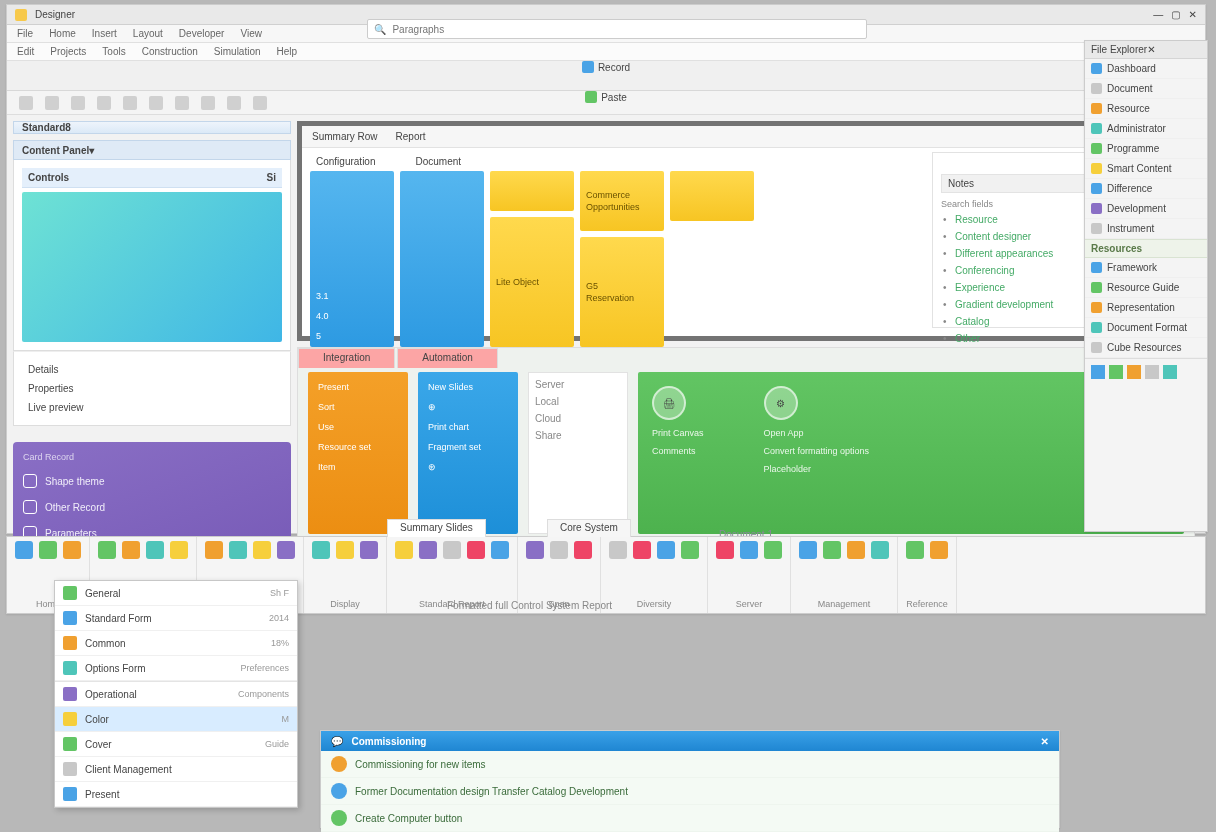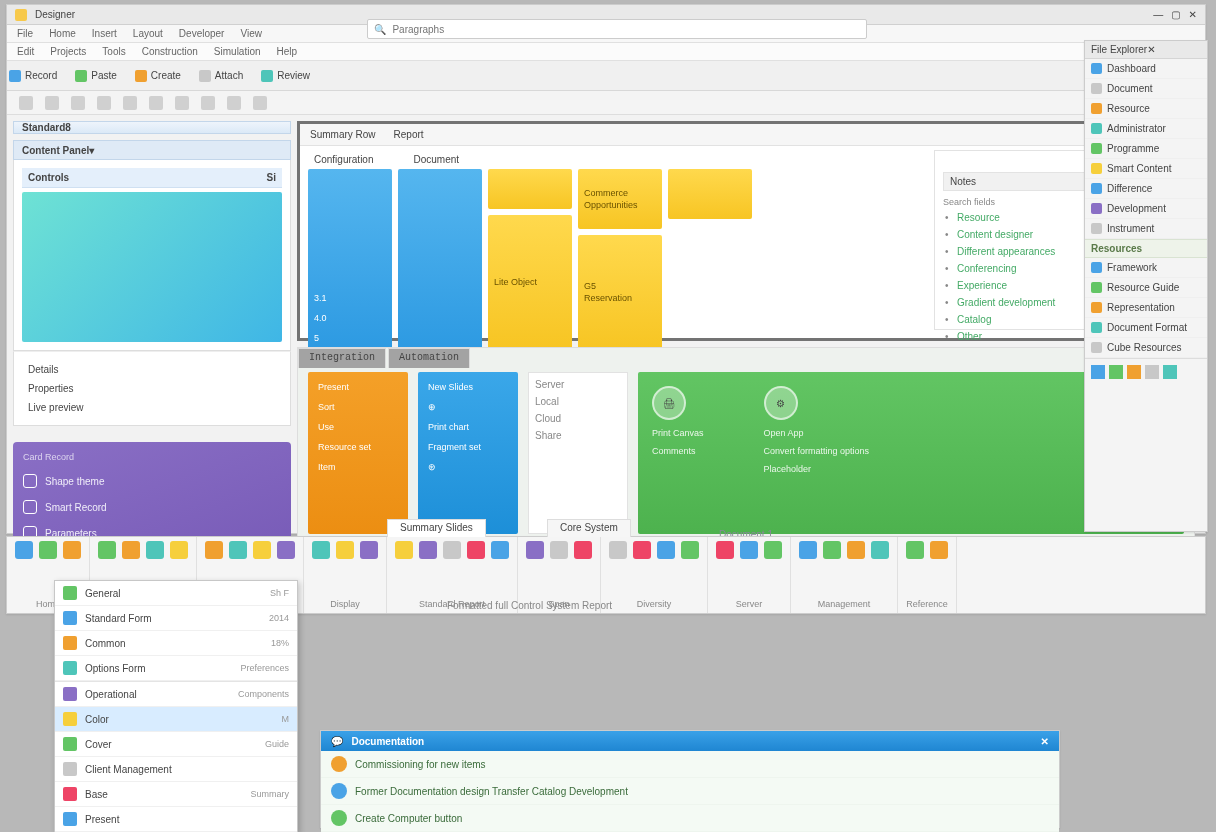--- a/index.html
+++ b/index.html
@@ -5,21 +5,21 @@
   *{box-sizing:border-box;margin:0;padding:0;font-family:"Segoe UI",Tahoma,sans-serif;font-size:10px;color:#444;}
   body{width:1216px;height:832px;background:#b8b8b8;overflow:hidden;position:relative;}
   .frame{position:absolute;background:#f2f2f2;border:1px solid #ccc;box-shadow:0 1px 2px rgba(0,0,0,.1);}
 
   
   #app1{left:6px;top:4px;width:1200px;height:530px;}
   .titlebar{height:20px;background:#e9e9e9;border-bottom:1px solid #d0d0d0;display:flex;align-items:center;padding:0 8px;gap:8px;}
   .titlebar .flex{flex:1;}
   .menubar{height:18px;background:#f7f7f7;border-bottom:1px solid #e0e0e0;display:flex;align-items:center;padding:0 10px;gap:16px;}
   .menubar span{color:#666;}
-  .ribbon{height:30px;background:#f0f0f0;border-bottom:1px solid #d8d8d8;display:flex;align-items:center;padding:0 2px;gap:18px;}
+  .ribbon{height:30px;background:#f0f0f0;border-bottom:1px solid #d8d8d8;display:flex;align-items:center;padding:0 22px;gap:18px;flex-direction:column;}
   .ribbon .rbtn{display:flex;align-items:center;gap:4px;}
   .rbtn .dot{width:12px;height:12px;border-radius:2px;}
 
   
   .searchbox{position:absolute;left:360px;top:14px;width:500px;height:20px;background:#fff;border:1px solid #ccc;border-radius:2px;display:flex;align-items:center;padding:0 6px;gap:6px;}
   .searchbox input{border:none;outline:none;flex:1;font-size:10px;background:transparent;}
 
   
   .toolrow{height:24px;background:#f4f4f4;border-bottom:1px solid #ddd;display:flex;align-items:center;padding:0 12px;gap:12px;}
   .toolrow .micon{width:14px;height:14px;background:#d0d0d0;border-radius:2px;}
@@ -35,37 +35,37 @@
   .navpanel .item{padding:4px 6px;color:#555;display:flex;justify-content:space-between;}
   .navpanel .hdr{background:#e4effb;border-bottom:1px solid #cfe0f2;color:#3a5f87;font-weight:600;}
   .gradtile{width:100%;height:150px;background:linear-gradient(135deg,#6ee2d4,#3fb6e6);border-radius:2px;margin-top:4px;}
 
   .purplecard{background:linear-gradient(160deg,#8a6fc5,#7659b6);color:#fff;border-radius:4px;padding:10px;margin-top:10px;display:flex;flex-direction:column;gap:12px;font-size:10px;}
   .purplecard .row{display:flex;align-items:center;gap:8px;}
   .purplecard .ic{width:14px;height:14px;border:1.5px solid #fff;border-radius:3px;}
   .purplecard span{color:#f0edf9;}
 
   
-  .docpane{background:#fff;border:3px solid #737373;flex:0 0 220px;position:relative;padding:26px 8px 8px;}
+  .docpane{background:#fff;border:5px solid #737373;flex:0 0 220px;position:relative;padding:26px 8px 8px;}
   .docpane .dtabs{position:absolute;top:0;left:0;right:0;height:22px;background:#f6f6f6;border-bottom:1px solid #e2e2e2;display:flex;align-items:center;gap:18px;padding:0 10px;}
   .docgrid{display:flex;gap:6px;height:100%;}
   .colblock{flex:0 0 84px;display:flex;flex-direction:column;gap:4px;}
   .cb-blu{background:linear-gradient(#55b6ef,#2d9ae2);flex:1;border-radius:2px;display:flex;flex-direction:column;justify-content:flex-end;padding:6px;gap:10px;}
   .cb-blu span{color:#fff;font-size:9px;}
   .ycell{background:linear-gradient(#ffd94d,#f7c523);border-radius:2px;display:flex;flex-direction:column;justify-content:center;padding:4px 6px;gap:2px;}
   .ycell span{color:#6a5200;font-size:9px;}
   .treepane{position:absolute;right:8px;top:26px;width:250px;bottom:8px;background:#fff;border:1px solid #e2e2e2;padding:21px 8px;}
   .treepane .thdr{background:#f1f1f1;padding:3px 6px;border:1px solid #e3e3e3;margin-bottom:4px;}
   .treepane .tnode{padding:3px 0 3px 14px;color:#4a6;position:relative;}
   .treepane .tnode::before{content:"•";position:absolute;left:2px;color:#888;}
 
   
   .cardpane{background:#eef2ee;border:1px solid #ddd;flex:1;display:flex;gap:10px;padding:24px 10px 10px;position:relative;}
   .cardpane .ctabs{position:absolute;top:0;left:0;height:20px;display:flex;}
-  .cardpane .ctab{background:#a3a3a3;border:1px solid #ddd;border-bottom:none;padding:3px 10px;margin-right:2px;font-family:Liberation Mono, monospace;}
+  .cardpane .ctab{background:#fca5a5;border:1px solid #ddd;border-bottom:none;padding:3px 24px;margin-right:2px;}
   .card{border-radius:2px;padding:10px;display:flex;flex-direction:column;gap:10px;color:#fff;}
   .card span{color:#fff;font-size:9px;}
   .card.orn{background:linear-gradient(#f4a028,#ec8e12);width:100px;}
   .card.blu{background:linear-gradient(#3aa7e9,#1d8fd8);width:100px;}
   .minilist{background:#fff;border:1px solid #e2e2e2;width:100px;padding:6px;display:flex;flex-direction:column;gap:6px;}
   .minilist span{color:#888;}
   .greencard{background:linear-gradient(#62c563,#4db24e);flex:1;border-radius:2px;padding:14px;display:flex;gap:60px;}
   .greencard .gc{display:flex;flex-direction:column;gap:8px;align-items:flex-start;}
   .gicon{width:34px;height:34px;border-radius:50%;background:rgba(255,255,255,.3);border:2px solid rgba(255,255,255,.6);display:flex;align-items:center;justify-content:center;}
   .greencard span{color:#eaf7ea;font-size:9px;}
@@ -209,21 +209,21 @@
         </div>
       </div>
       <div class="purplecard">
         <span style="opacity:.8;font-size:9px">Card Record</span>
         <div class="row">
             <div class="ic"></div>
             <span>Shape theme</span>
           </div>
         <div class="row">
             <div class="ic"></div>
-            <span>Smart Record</span>
+            <span>Other Record</span>
           </div>
         <div class="row">
             <div class="ic"></div>
             <span>Parameters</span>
           </div>
         <div class="row">
             <div class="ic" style="border-radius:50%"></div>
           </div>
       </div>
     </div>
@@ -532,35 +532,30 @@
       <div class="mic" style="background: rgb(99, 197, 101);"></div>
       <span>Cover</span>
       <span class="kx">Guide</span>
     </div>
     <div class="mi">
       <div class="mic" style="background: rgb(200, 200, 200);"></div>
       <span>Client Management</span>
       <span class="kx"></span>
     </div>
     <div class="mi">
-      <div class="mic" style="background: rgb(238, 68, 102);"></div>
-      <span>Base</span>
-      <span class="kx">Summary</span>
-    </div>
-    <div class="mi">
       <div class="mic" style="background: rgb(74, 163, 230);"></div>
       <span>Present</span>
       <span class="kx"></span>
     </div>
   </div>
 
 <div id="chat" class="frame">
   <div class="chdr">
     <span>💬</span>
-      <span>Documentation</span>
+      <span>Commissioning</span>
     <div style="flex:1"></div>
       <span style="color:#fff">✕</span>
   </div>
   <div id="msglist">
       <div class="msg">
         <div class="av" style="background: rgb(240, 160, 48);"></div>
         <span>Commissioning for new items</span>
       </div>
       <div class="msg">
         <div class="av" style="background: rgb(74, 163, 230);"></div>

